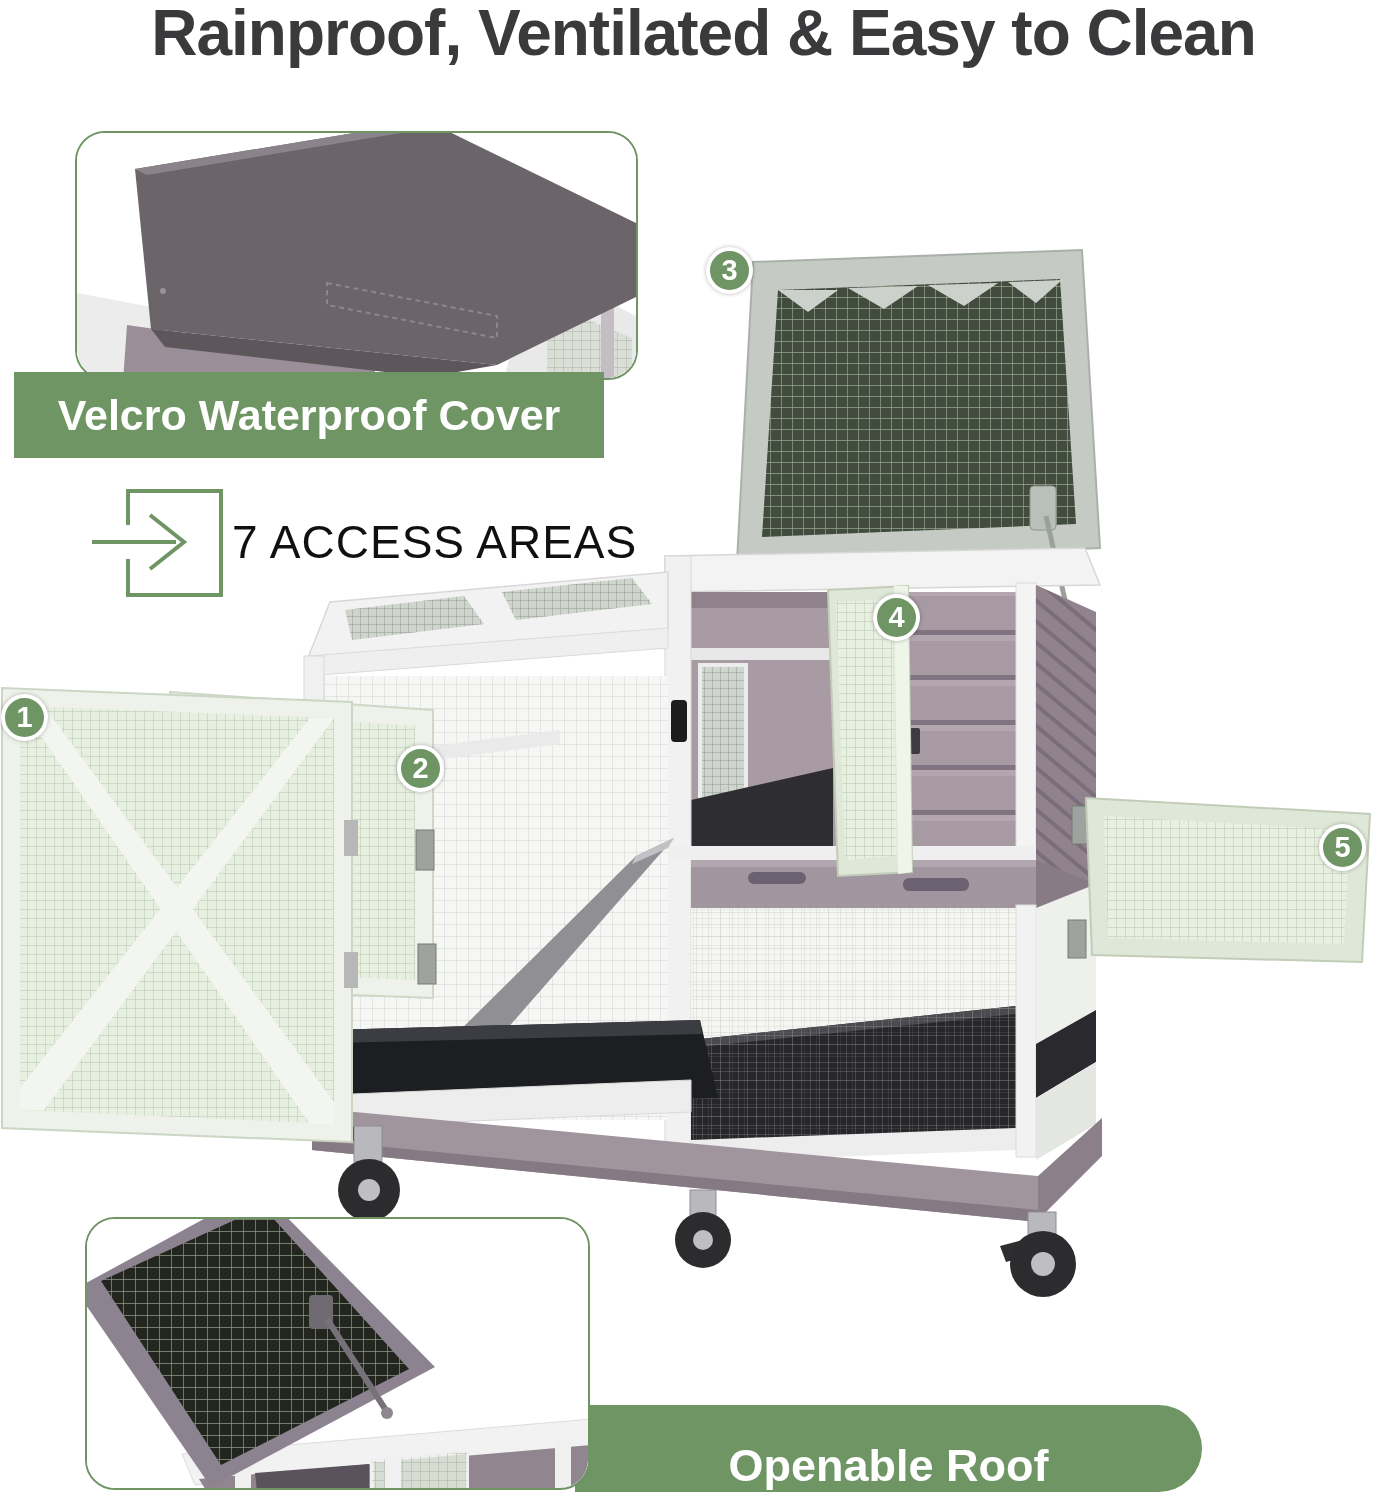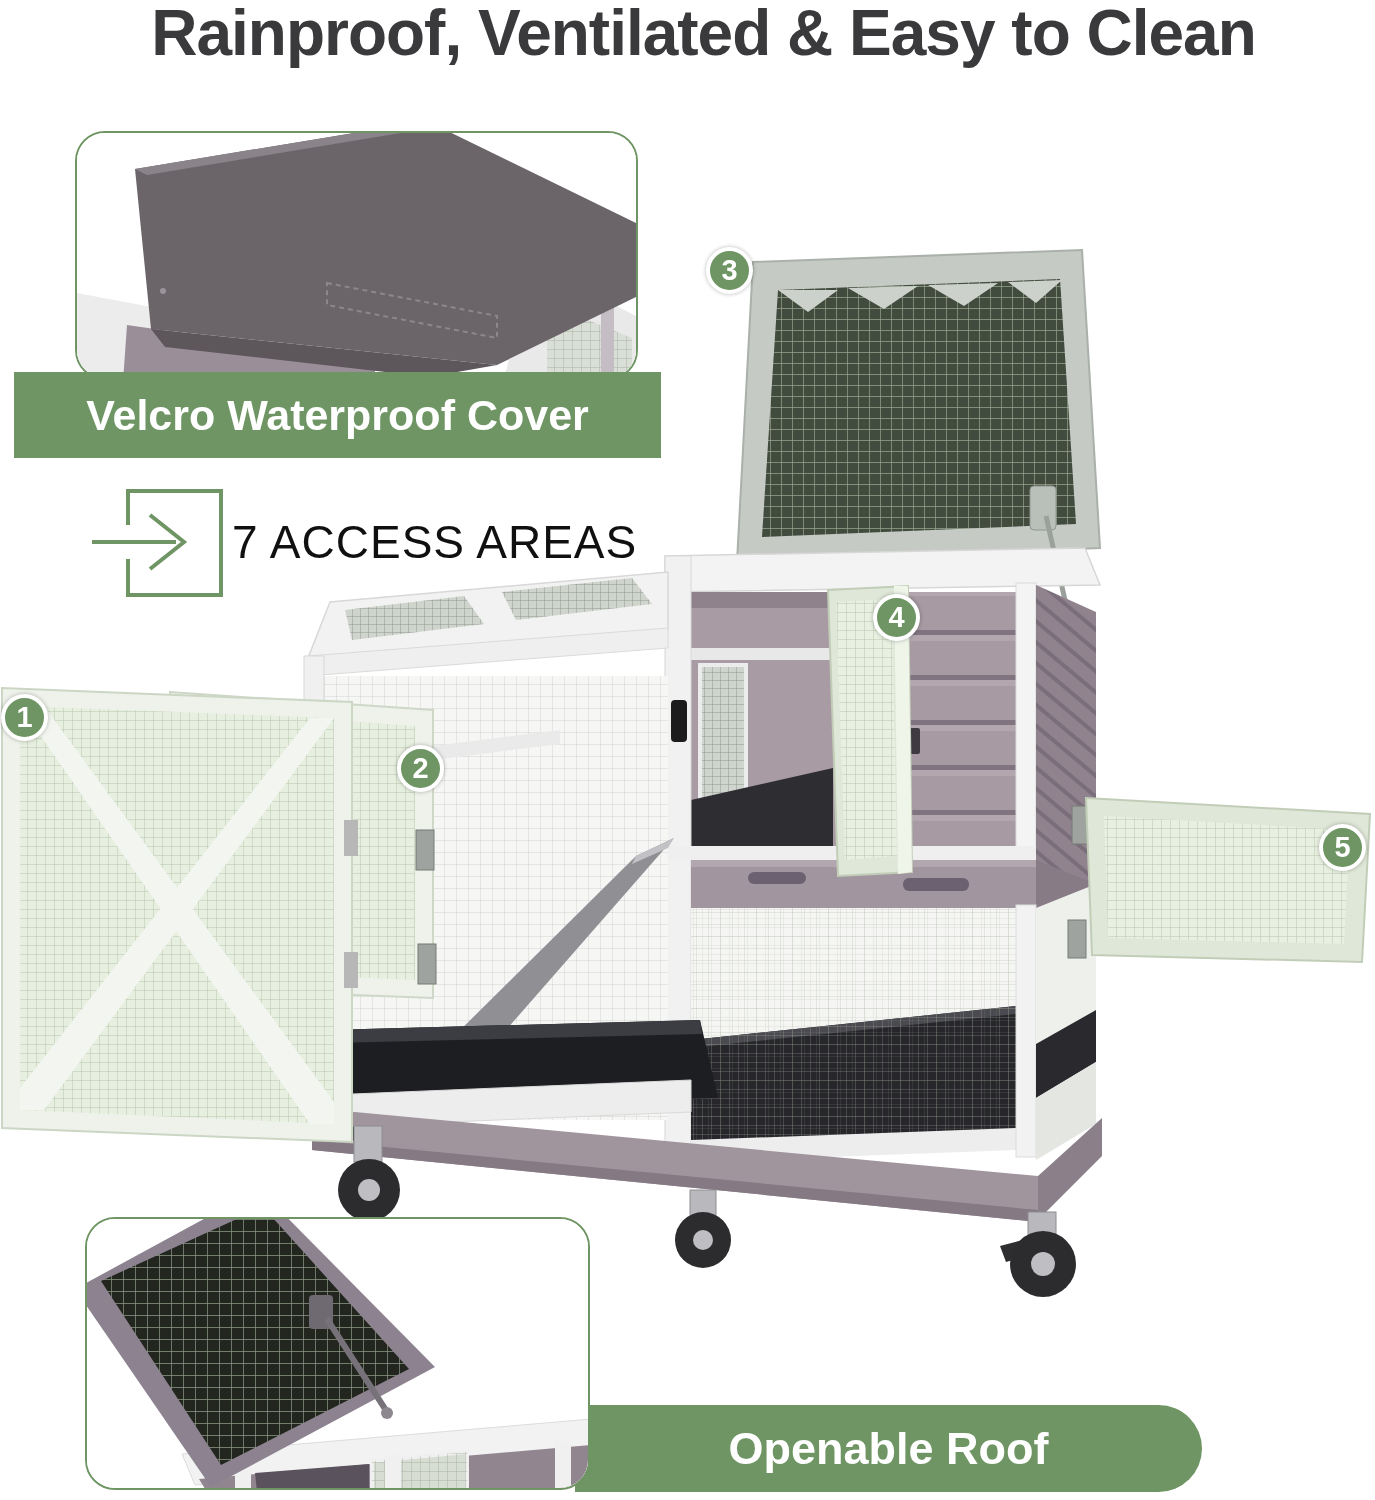--- a/index.html
+++ b/index.html
@@ -14,22 +14,22 @@
   
   .inset-top{
     position:absolute;left:75px;top:131px;width:563px;height:249px;box-sizing:border-box;
     border:2px solid var(--accent,#6e9563);border-radius:30px;overflow:hidden;background:#fff;
   }
   
   .banner{
     position:absolute;background:var(--accent,#6e9563);color:#fff;font-weight:bold;
     display:flex;align-items:center;justify-content:center;text-align:center;
   }
-  .banner-velcro{left:14px;top:372px;width:647px;height:86px;font-size:43px;}
-  .banner-roof{left:575px;top:1405px;width:627px;height:87px;font-size:45px;border-radius:0 44px 44px 0;}
+  .banner-velcro{left:14px;top:372px;width:590px;height:86px;font-size:43px;}
+  .banner-roof{left:575px;top:1405px;width:627px;height:87px;font-size:45px;border-radius:0 44px 44px 0;align-items:flex-end;}
   
   .access-icon{position:absolute;left:88px;top:487px;}
   .access-label{
     position:absolute;left:232px;top:516px;font-size:46px;line-height:52px;
     color:#101010;letter-spacing:1px;font-weight:normal;
   }
   
   .main-photo{position:absolute;left:0;top:230px;}
   
   .inset-bottom{

